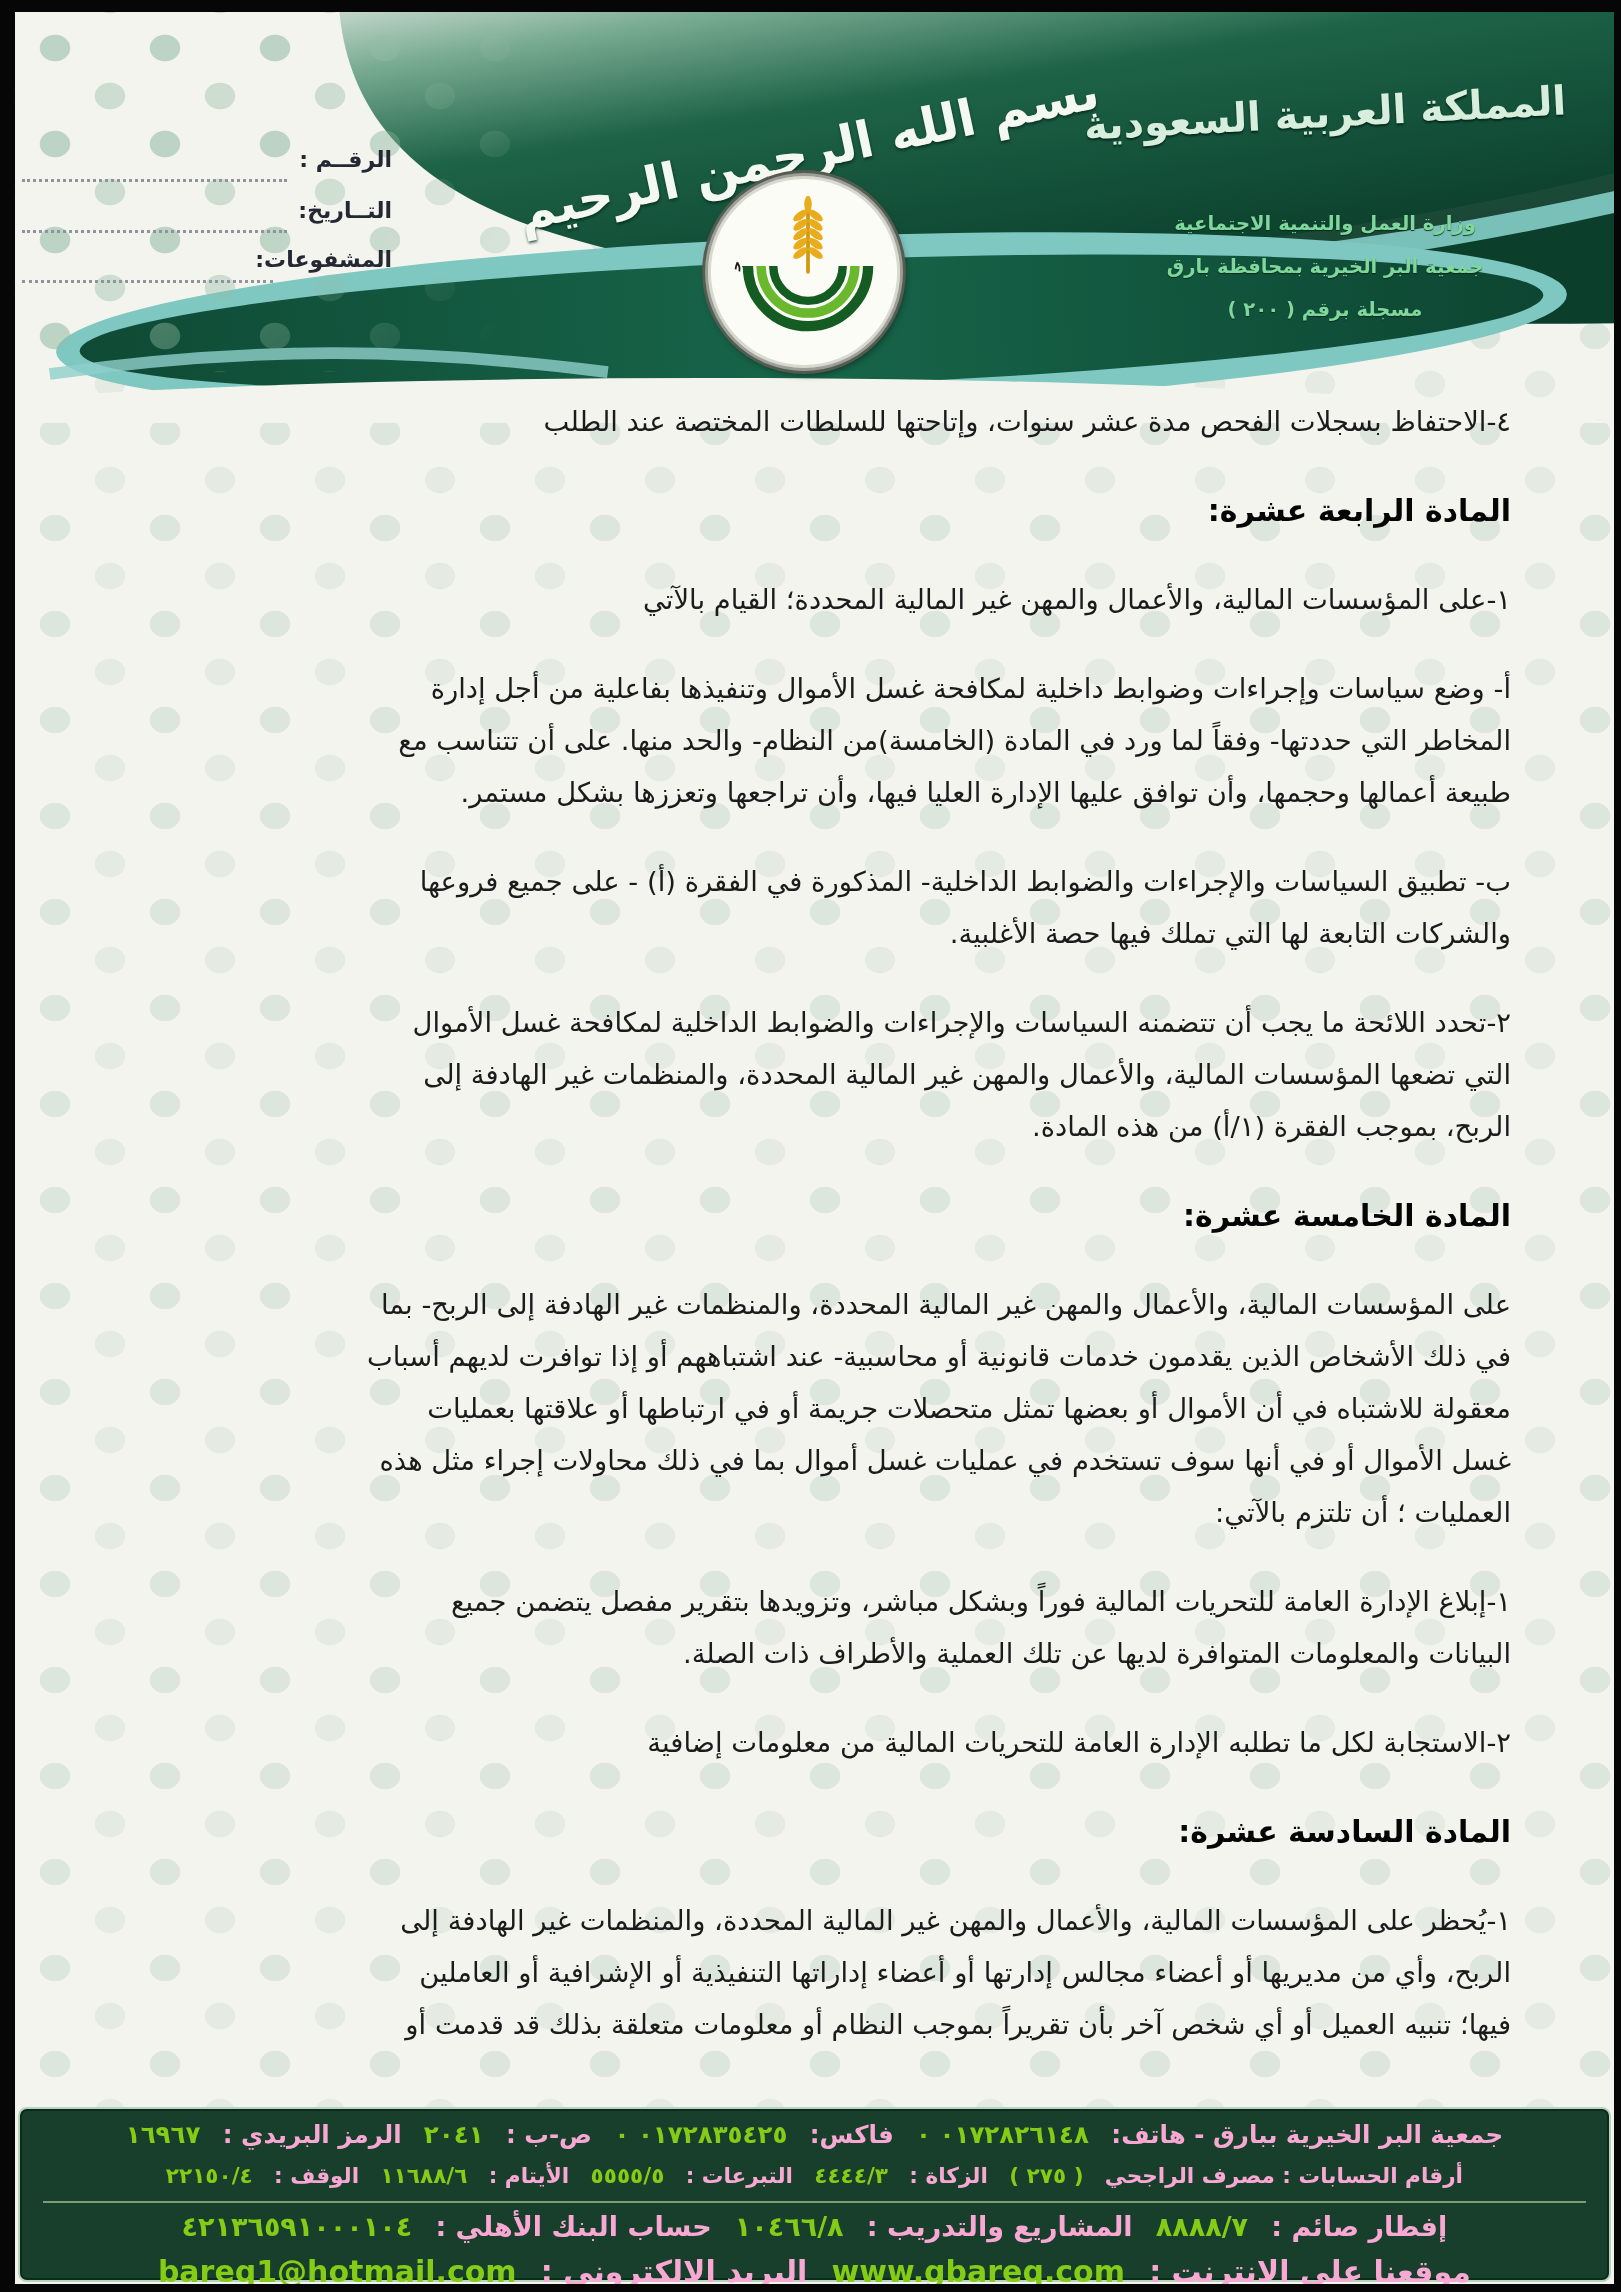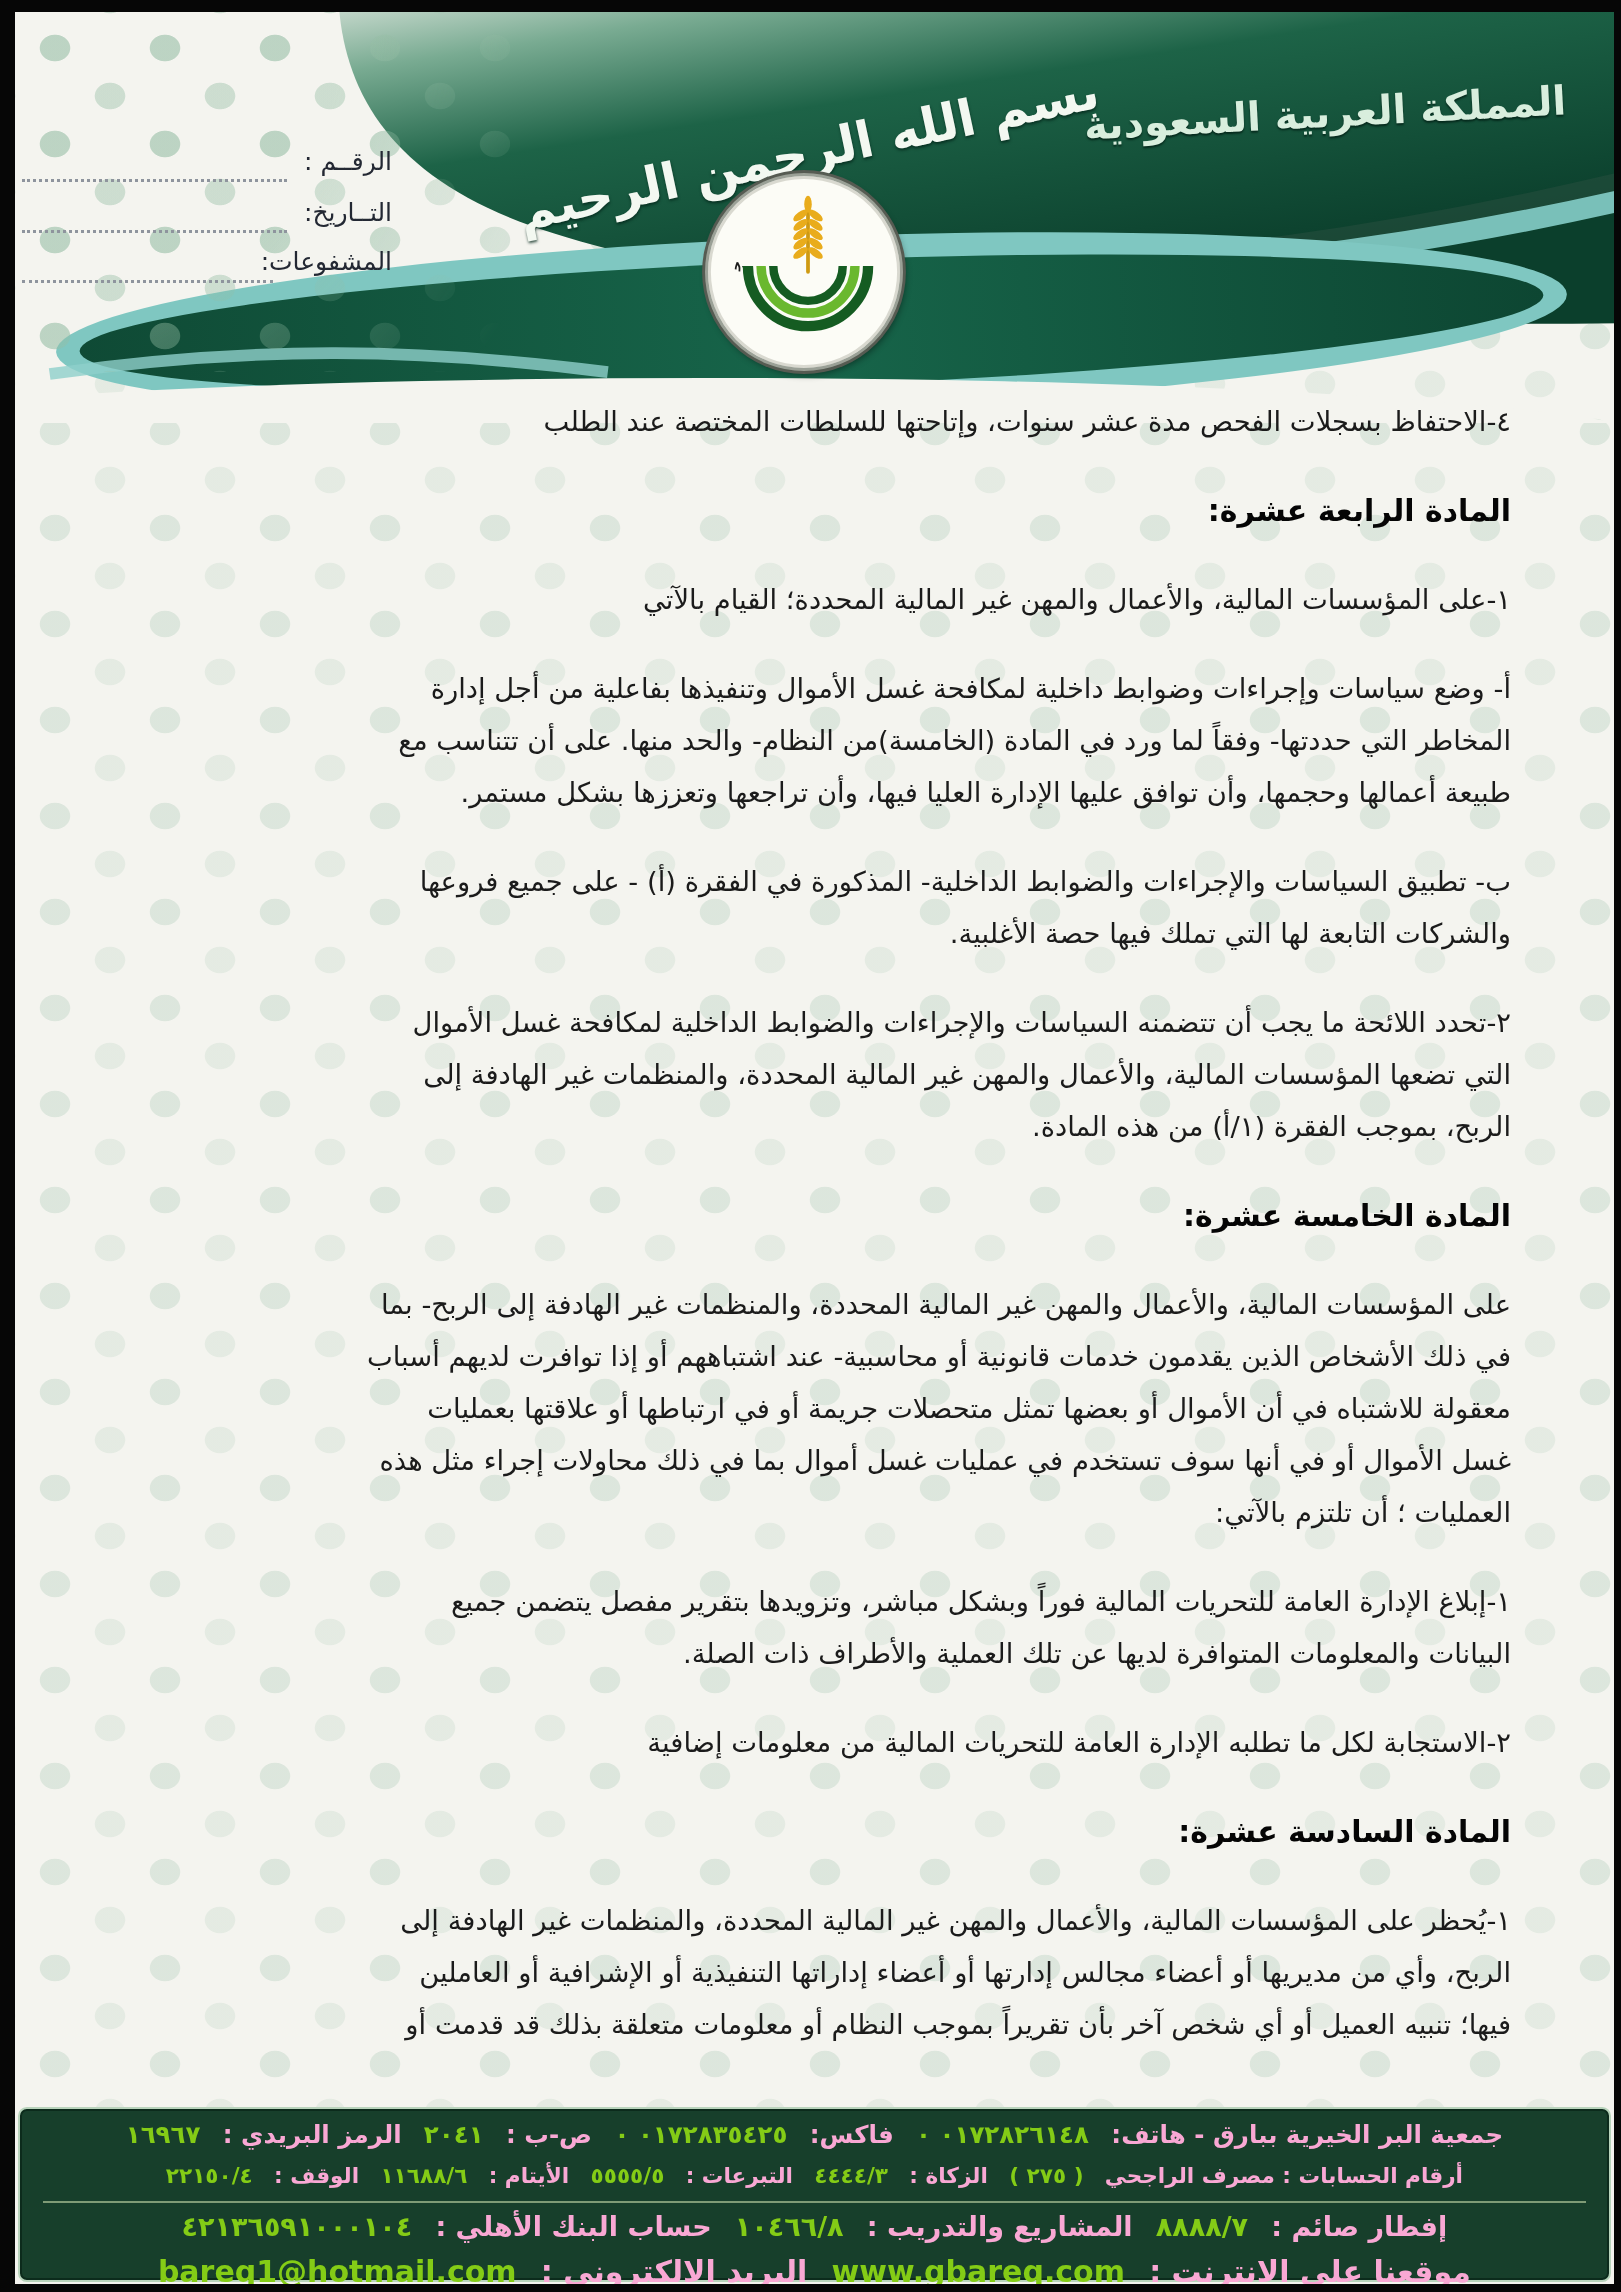--- a/index.html
+++ b/index.html
@@ -52,21 +52,21 @@
   
   .logo{
     position:absolute;left:705px;top:173px;width:192px;height:192px;z-index:10;
     border-radius:50%;background:#fcfcf6;
     border:3.9px solid #9aa096;
     box-shadow:0 0 0 2.9px #565b52, inset 0 0 0 2.9px #d9d9d0, 2px 3.9px 7.8px rgba(0,0,0,.45);
   }
   .logo svg{display:block;}
   
   .field-label{
-    position:absolute;z-index:6;color:#232833;font-weight:normal;font-size:25px;white-space:nowrap;
+    position:absolute;z-index:6;color:#232833;font-weight:bold;font-size:22px;white-space:nowrap;
   }
   .dotline{position:absolute;z-index:6;border-top:3.9px dotted #8e949d;height:0;}
   
   .bodytext{
     position:absolute;left:110px;right:110px;top:396px;z-index:3;
     direction:rtl;text-align:right;color:#1b1b1b;font-size:27.4px;line-height:52px;
     overflow:hidden;
   }
   .blk{margin-top:37px;}
   .blk:first-child{margin-top:0;}
@@ -115,20 +115,25 @@
     <path d="M 1654,205 C 1400,262 1210,278 1040,282" stroke="#7fc7c1" stroke-width="22" fill="none" opacity="0.95"></path>
     <ellipse cx="828" cy="330" rx="772" ry="88" fill="#7fc7c1" transform="rotate(-2.2 828 330)"></ellipse>
     <ellipse cx="828" cy="330" rx="748" ry="64" fill="url(#gEye)" transform="rotate(-2.2 828 330)"></ellipse>
     <ellipse cx="720" cy="458" rx="1000" ry="72" fill="#f4f4ef"></ellipse>
     <path d="M 50,382 C 260,352 430,356 620,380" stroke="#8fd0ca" stroke-width="12" fill="none" opacity="0.8"></path>
   </svg>
   <div class="hexwash"></div>
 
   <div class="bismillah">بسم الله الرحمن الرحيم</div>
   <div class="kingdom">المملكة العربية السعودية</div>
+  <div class="ministry">
+    <div>وزارة العمل والتنمية الاجتماعية</div>
+    <div>جمعية البر الخيرية بمحافظة بارق</div>
+    <div>مسجلة برقم ( ٢٠٠ )</div>
+  </div>
 
   <div class="logo">
     <svg width="184" height="184" viewBox="0 0 196 196">
       <path id="arcT" d="M 26,104 A 72,72 0 0 1 170,104" fill="none"></path>
       <text font-size="15" font-weight="bold" fill="#1c1c1c">
         <textPath href="#arcT" startOffset="6%">جمعية البر الخيرية ببارق</textPath>
       </text>
       <path d="M 34,96 A 64,64 0 0 0 162,96" fill="none" stroke="#155c22" stroke-width="11"></path>
       <path d="M 48,96 A 50,50 0 0 0 148,96" fill="none" stroke="#6ab82e" stroke-width="10"></path>
       <path d="M 61,96 A 37,37 0 0 0 135,96" fill="none" stroke="#155c22" stroke-width="9"></path>

